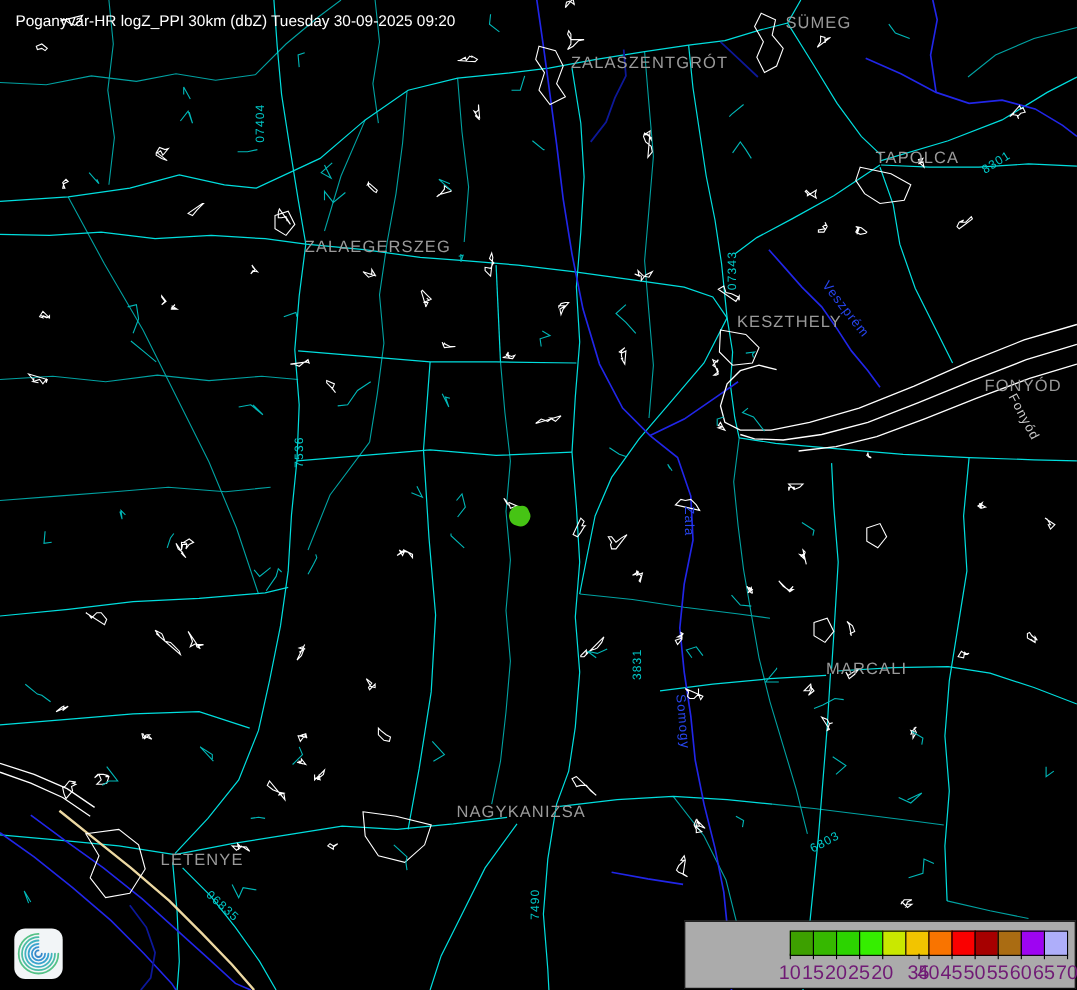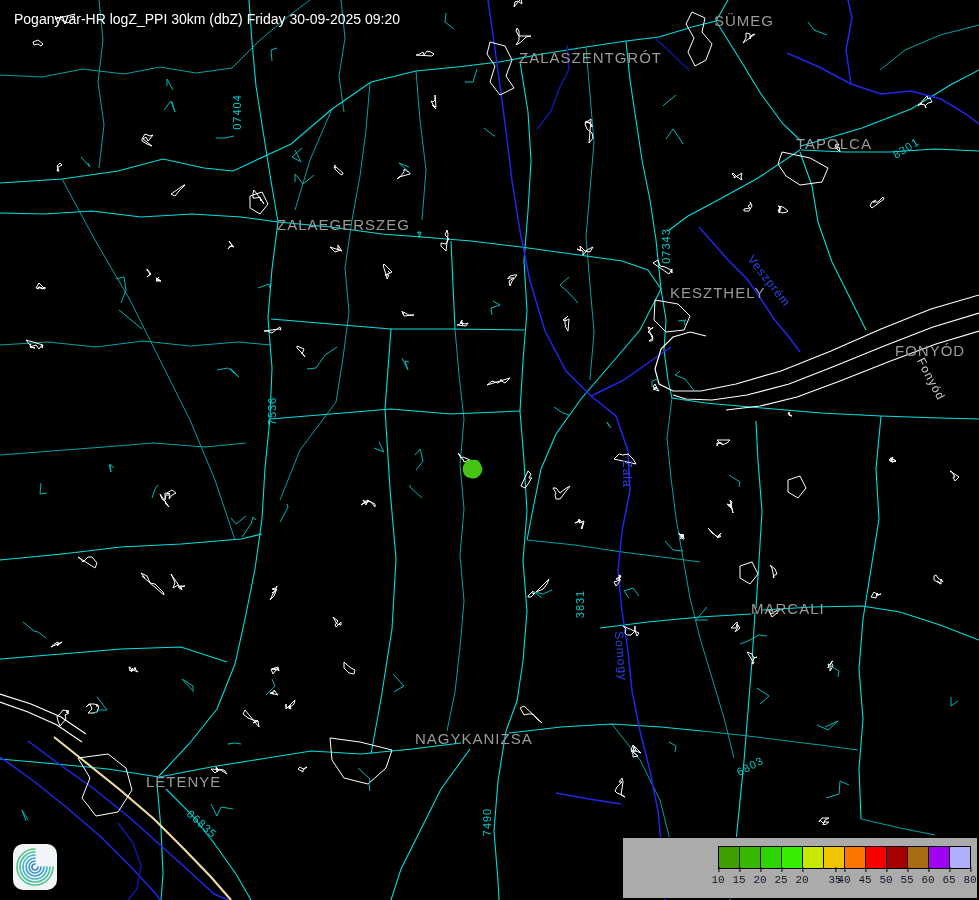--- a/index.html
+++ b/index.html
@@ -26,21 +26,21 @@
   .placelbl{position:absolute;color:#c8c8c8;font-size:12px;white-space:nowrap;
             transform-origin:center;letter-spacing:1px;}
   
   .legend{position:absolute;left:622px;top:837px;width:356px;height:62px;
           background:#ababab;border:1px solid #000;box-sizing:border-box;}
   .lg-text{position:absolute;left:2px;top:4px;width:90px;text-align:center;color:#000;
            font-size:13px;line-height:18px;}
   .lg-bar{position:absolute;left:95px;top:8px;display:flex;}
   .lg-cell{width:22px;height:23px;border:1px solid #000;box-sizing:border-box;margin-left:-1px;}
   .lg-cell:first-child{margin-left:0;}
-  .lg-num{position:absolute;top:36px;transform:translateX(-50%);color:#0f172a;font-size:11px;font-family:Liberation Mono, monospace;}
+  .lg-num{position:absolute;top:36px;transform:translateX(-50%);color:#701a75;font-size:18px;}
   .lg-num::before{content:"";position:absolute;left:50%;top:-7px;width:1px;height:5px;background:#000;}
   
   .logo{position:absolute;left:13px;top:844px;width:44px;height:46px;background:#f2f5f7;
         border-radius:10px;}
 </style>
 </head>
 <body>
 
 <div id="stage">
 
@@ -275,21 +275,21 @@
         <path d="M109,465 L111,472 L110,464 L114,468" class="roadstub"></path>
         <path d="M629,598 L624,591 L633,588 L639,596" class="roadstub"></path>
         <path d="M652,387 L652,381 L658,379" class="roadstub"></path>
         <path d="M216,138 L225,138 L234,136" class="roadstub"></path>
       </g>
     <g>
       <path class="echo" d="M465,463 Q468,459 473,460 Q479,459 481,465 Q484,470 480,475 Q476,480 470,478 Q464,477 463,471 Q462,466 465,463 Z"></path>
     </g>
   </svg>
 
-  <div class="map-title">Poganyvar-HR logZ_PPI 30km (dbZ) Friday 30-09-2025 09:20</div>
+  <div class="map-title">Poganyvar-HR logZ_PPI 30km (dbZ) Tuesday 30-09-2025 09:20</div>
 
   <div class="city" style="left:714px;top:12px">SÜMEG</div>
   <div class="city" style="left:519px;top:49px">ZALASZENTGRÓT</div>
   <div class="city" style="left:796px;top:135px">TAPOLCA</div>
   <div class="city" style="left:277px;top:216px">ZALAEGERSZEG</div>
   <div class="city" style="left:670px;top:284px">KESZTHELY</div>
   <div class="city" style="left:895px;top:342px">FONYÓD</div>
   <div class="city" style="left:751px;top:600px">MARCALI</div>
   <div class="city" style="left:415px;top:730px">NAGYKANIZSA</div>
   <div class="city" style="left:146px;top:773px">LETENYE</div>
@@ -328,21 +328,21 @@
     <span class="lg-num" style="left:137px">20</span>
     <span class="lg-num" style="left:158px">25</span>
     <span class="lg-num" style="left:179px">20</span>
     <span class="lg-num" style="left:212px">35</span>
     <span class="lg-num" style="left:221px">40</span>
     <span class="lg-num" style="left:242px">45</span>
     <span class="lg-num" style="left:263px">50</span>
     <span class="lg-num" style="left:284px">55</span>
     <span class="lg-num" style="left:305px">60</span>
     <span class="lg-num" style="left:326px">65</span>
-    <span class="lg-num" style="left:347px">80</span>
+    <span class="lg-num" style="left:347px">70</span>
   </div>
 
   <div class="logo">
     <svg width="44" height="46" viewBox="0 0 44 46">
       <g fill="none" stroke-linecap="round" stroke-width="1.6">
         <path d="M22,5  A18,18 0 1 0 40,23" stroke="#55c287"></path>
         <path d="M22,8  A15,15 0 1 0 37,23" stroke="#4abda5"></path>
         <path d="M22,11 A12,12 0 1 0 34,23" stroke="#41b3c0"></path>
         <path d="M22,14 A9,9   0 1 0 31,23" stroke="#3aa4cf"></path>
         <path d="M22,17 A6,6   0 1 0 28,23" stroke="#3794d2"></path>

